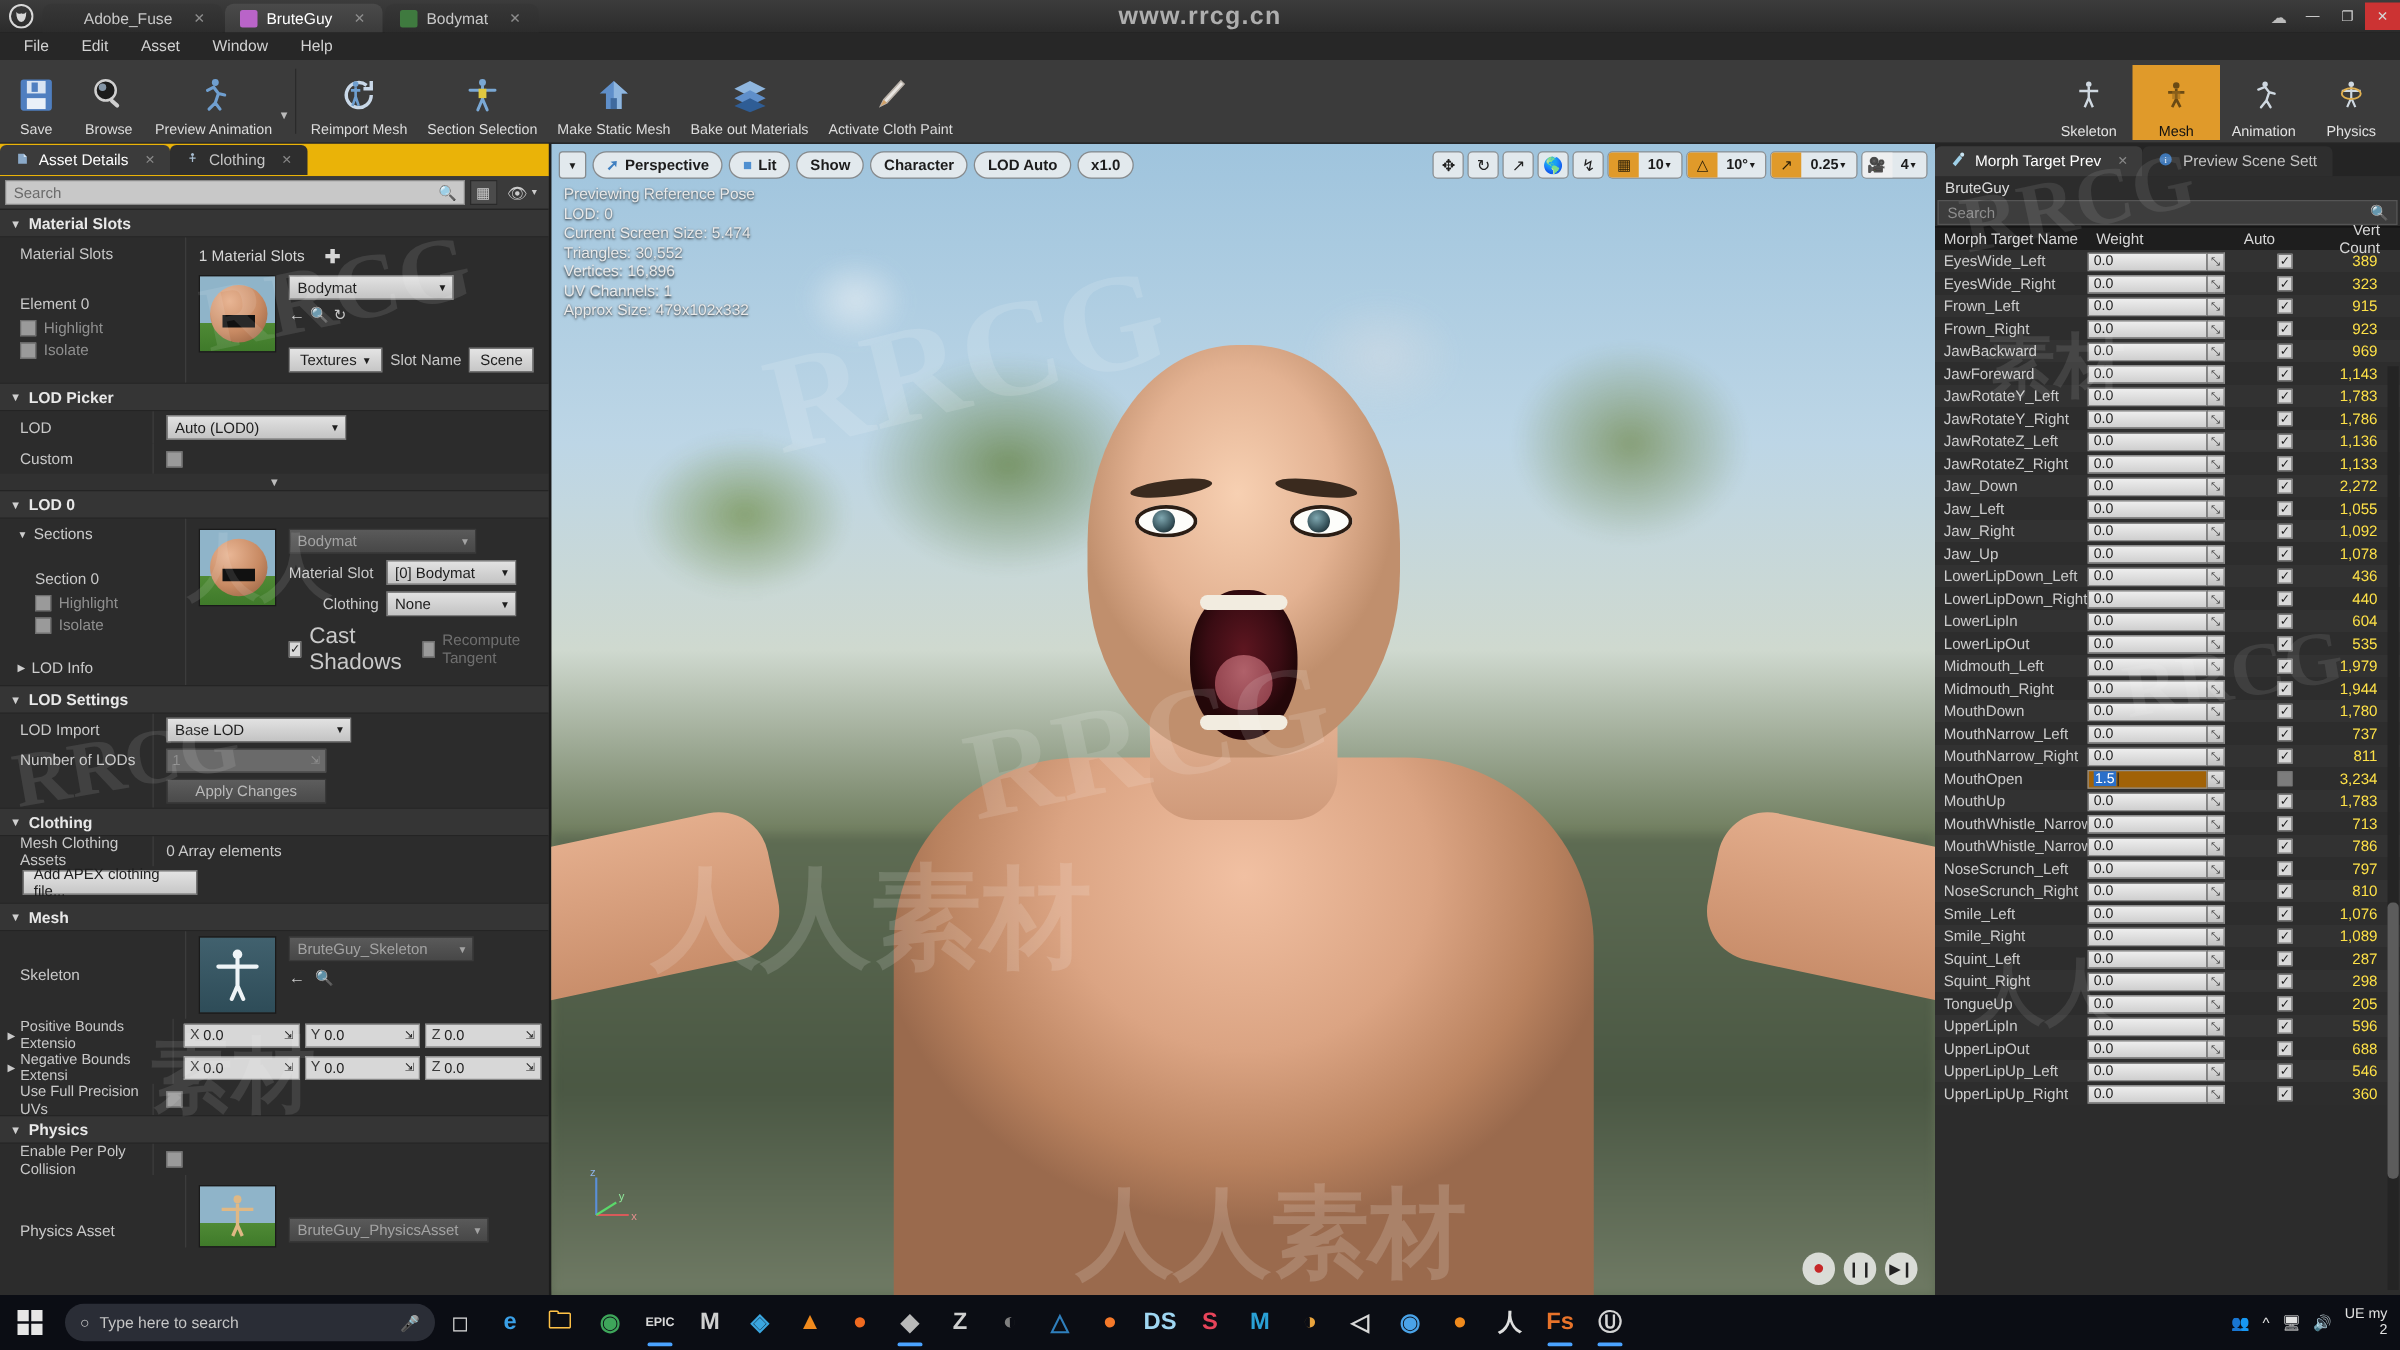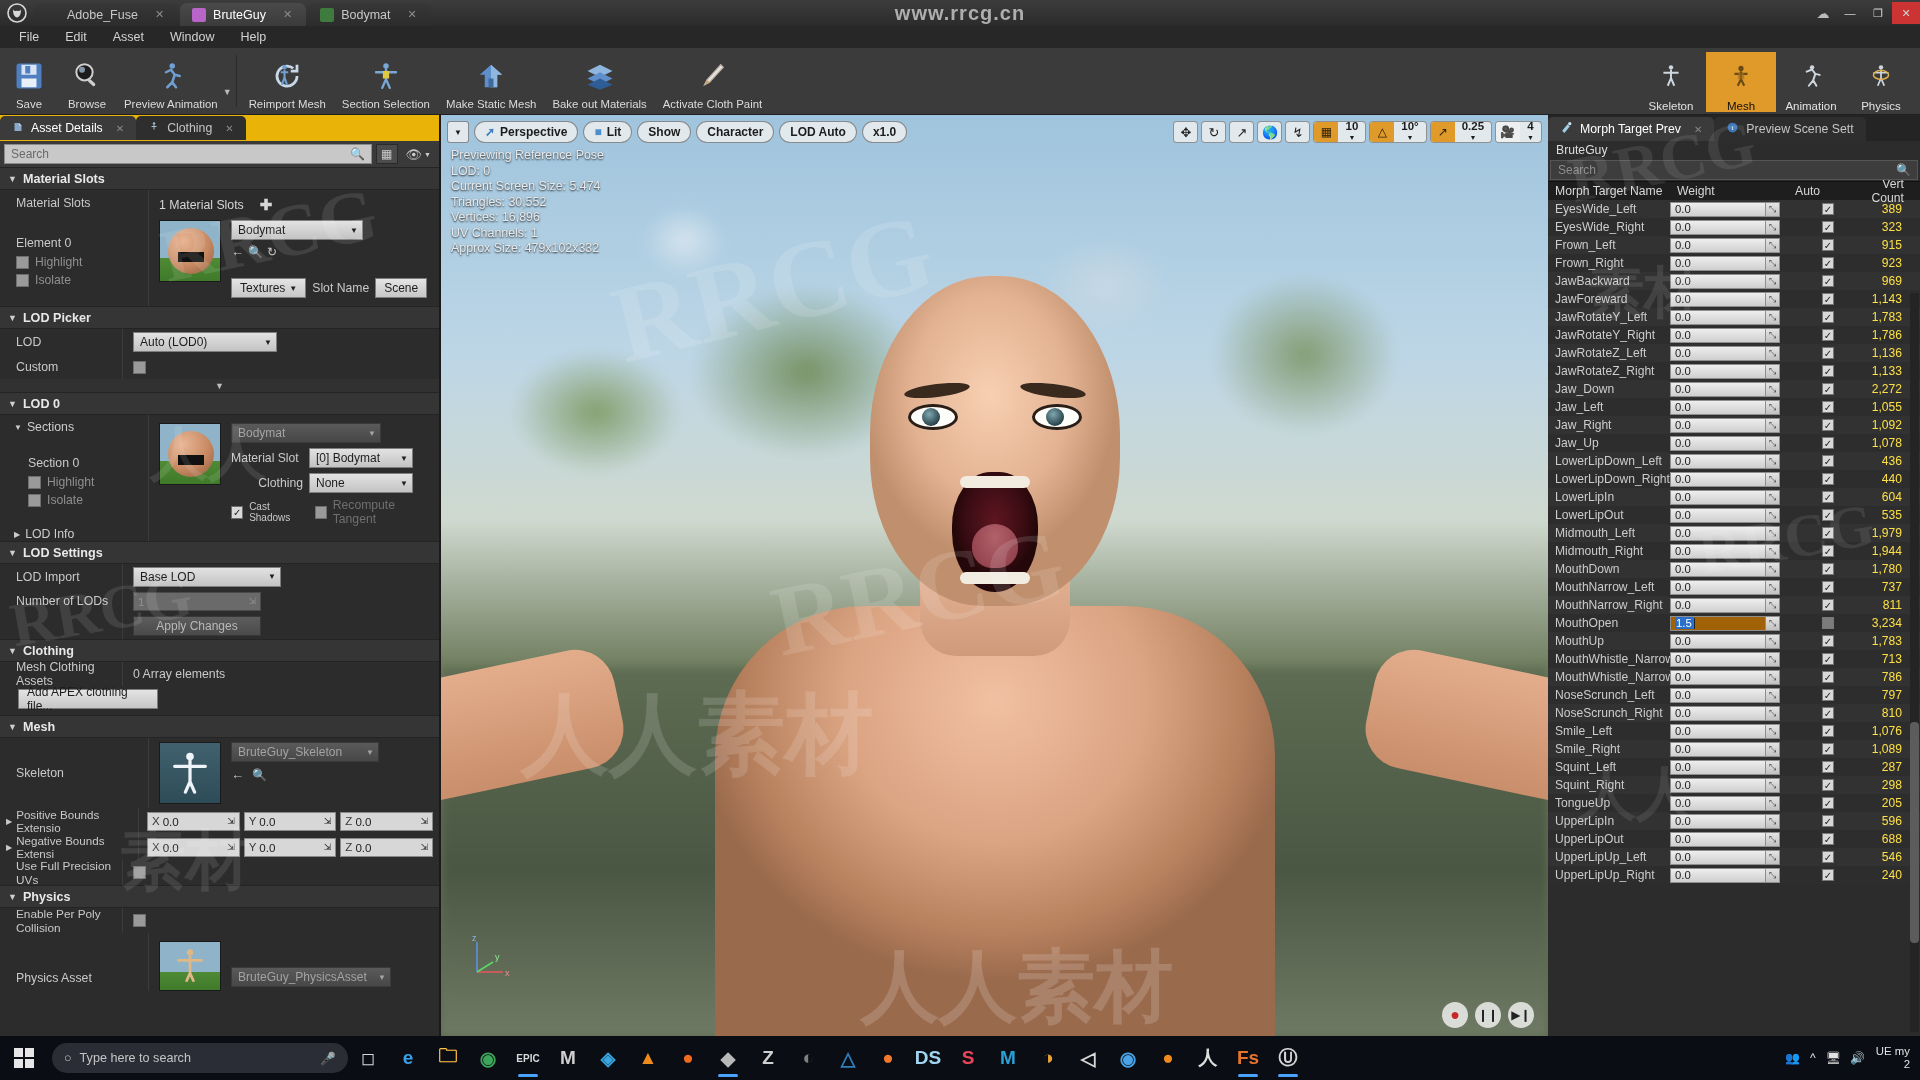--- a/index.html
+++ b/index.html
@@ -147,21 +147,21 @@
     color:#1c1c1c; font-weight:bold; white-space:nowrap;}
   .vb.sq { border-radius:3px; padding:0 7px; }
   .vp-right { margin-left:auto; display:flex; align-items:center; gap:3px; }
   .vicon { width:25px; height:22px; background:rgba(240,240,240,.82); border:1px solid rgba(60,60,60,.5);
     border-radius:4px; display:flex; align-items:center; justify-content:center; font-size:13px; color:#222;}
   .vpair { display:flex; align-items:center; background:rgba(240,240,240,.82);
     border:1px solid rgba(60,60,60,.5); border-radius:4px; height:22px; overflow:hidden;}
   .vpair .sw { width:24px; height:22px; display:flex; align-items:center; justify-content:center;
     background:#e09a2a; font-size:12px; color:#2c2008;}
   .vpair .val { padding:0 7px; font-size:11.5px; color:#1c1c1c; font-weight:bold; display:flex;
-    flex-direction:column; align-items:center; line-height:11px;}
+    flex-direction:row; align-items:center; line-height:11px;}
   .vpair .val i { font-style:normal; font-size:7px; }
   .vstats { position:absolute; left:10px; top:33px; color:#e9e9e9; font-size:12.4px; line-height:15.5px;
     text-shadow:0 1px 2px rgba(0,0,0,.85); }
   .axisgiz { position:absolute; left:28px; bottom:56px; width:46px; height:46px; color:#fff; font-size:10px;}
   .playbar { position:absolute; right:14px; bottom:8px; display:flex; align-items:center; gap:7px; }
   .pbtn { width:26px; height:26px; border-radius:50%; background:rgba(255,255,255,.75);
     display:flex; align-items:center; justify-content:center; font-size:12px; color:#222; }
   .pbtn.rec { color:#c62828; font-size:16px;}
 
   
@@ -548,21 +548,21 @@
             </div>
             <div style="display:flex;align-items:center;gap:6px;margin-top:5px">
               <span style="font-size:12.2px;color:#c9c9c9;width:72px;text-align:right">Clothing</span>
               <div class="combo" style="width:104px">
                 <span>None</span>
                 <span class="cv">▼</span>
               </div>
             </div>
             <div style="display:flex;align-items:center;gap:6px;margin-top:5px">
               <span class="cbx ck">✓</span>
-              <span style="font-size:10px;color:#c9c9c9">Cast Shadows</span>
+              <span style="font-size:18px;color:#c9c9c9">Cast Shadows</span>
               <span class="cbx"></span>
               <span style="font-size:12.2px;color:#6f6f6f">Recompute Tangent</span>
             </div>
           </div>
         </div>
       </div>
 
       <div class="cat">
         <span class="tri">▼</span>
         <span>LOD Settings</span>
@@ -1315,21 +1315,21 @@
         </div>
         <div class="mtrow">
           <div class="nm">UpperLipUp_Right</div>
           <div class="wcell">
             <div class="wfield">0.0</div>
             <div class="wspin">⤡</div>
           </div>
           <div class="acell">
             <span class="acbx">✓</span>
           </div>
-          <div class="vcell">240</div>
+          <div class="vcell">360</div>
         </div>
       </div>
 
     <div class="rscroll">
       <div class="thumbb"></div>
     </div>
 
     <div class="wm" style="left:20px; top:10px; font-size:64px; transform:rotate(-12deg); color:rgba(255,255,255,.09)">RRCG</div>
     <div class="wm" style="left:40px; top:140px; font-size:56px; color:rgba(255,255,255,.10)">素材</div>
     <div class="wm" style="left:150px; top:390px; font-size:60px; transform:rotate(-10deg); color:rgba(255,255,255,.09)">RRCG</div>

